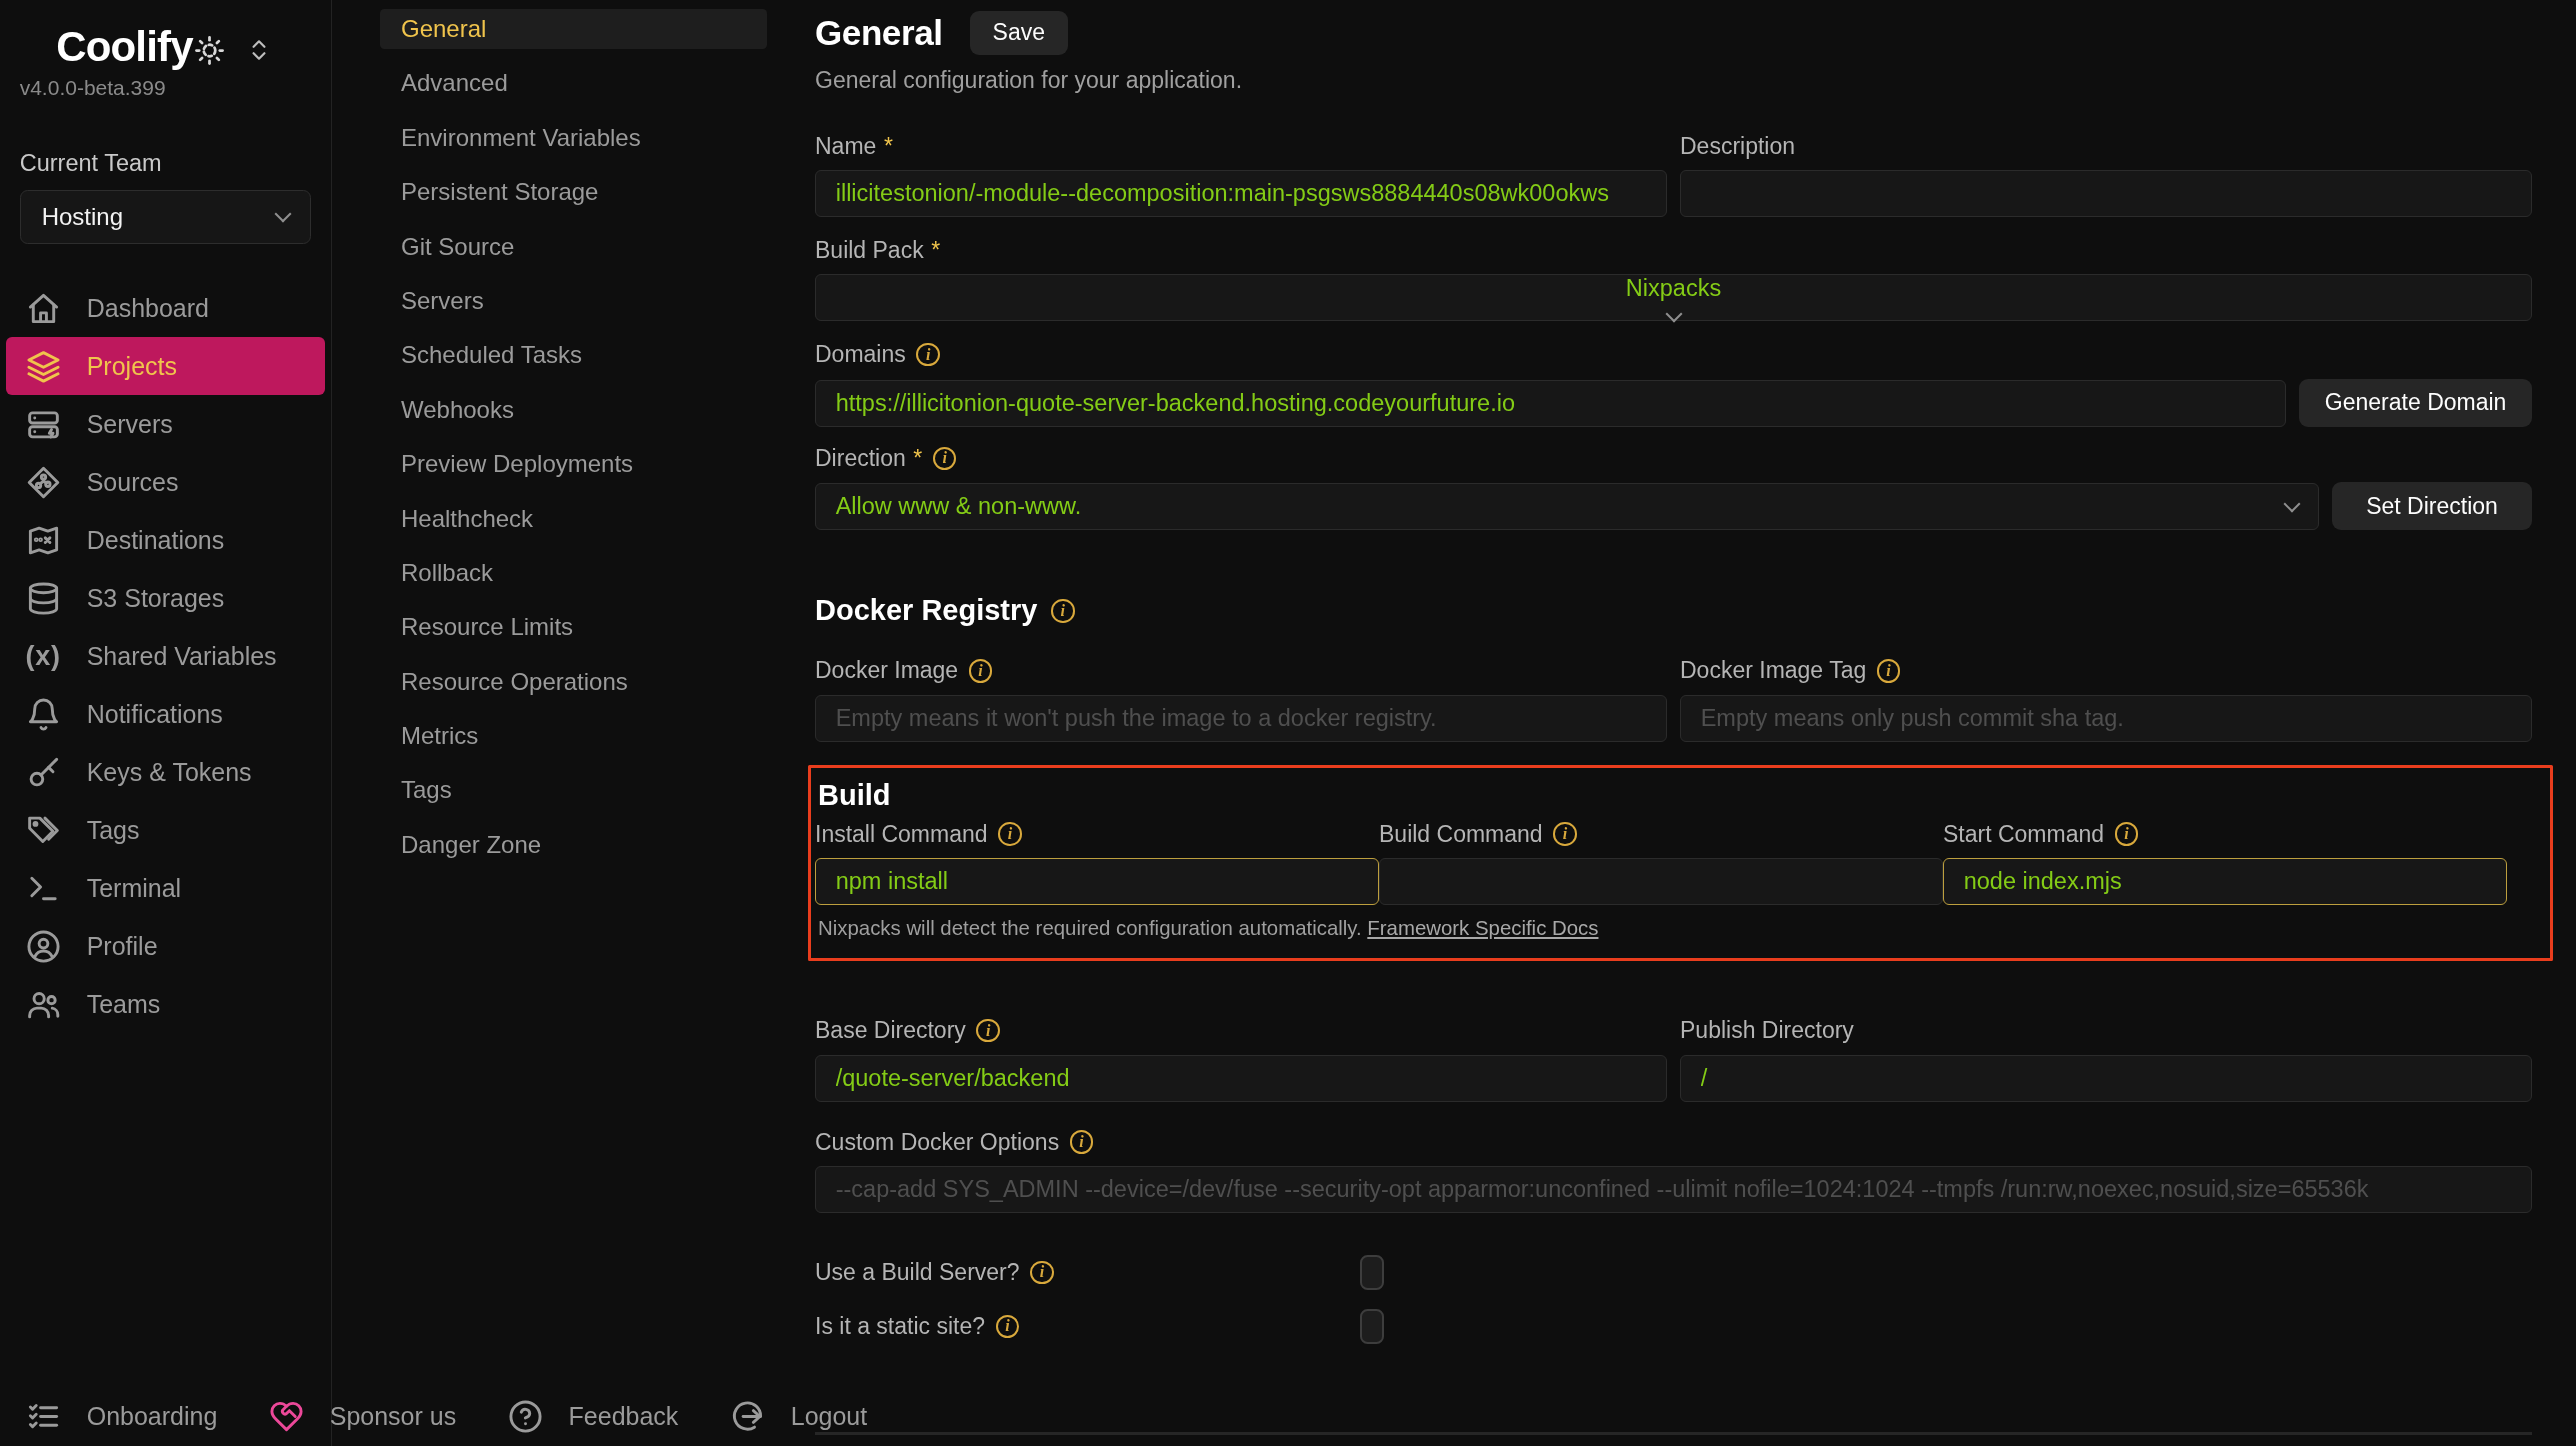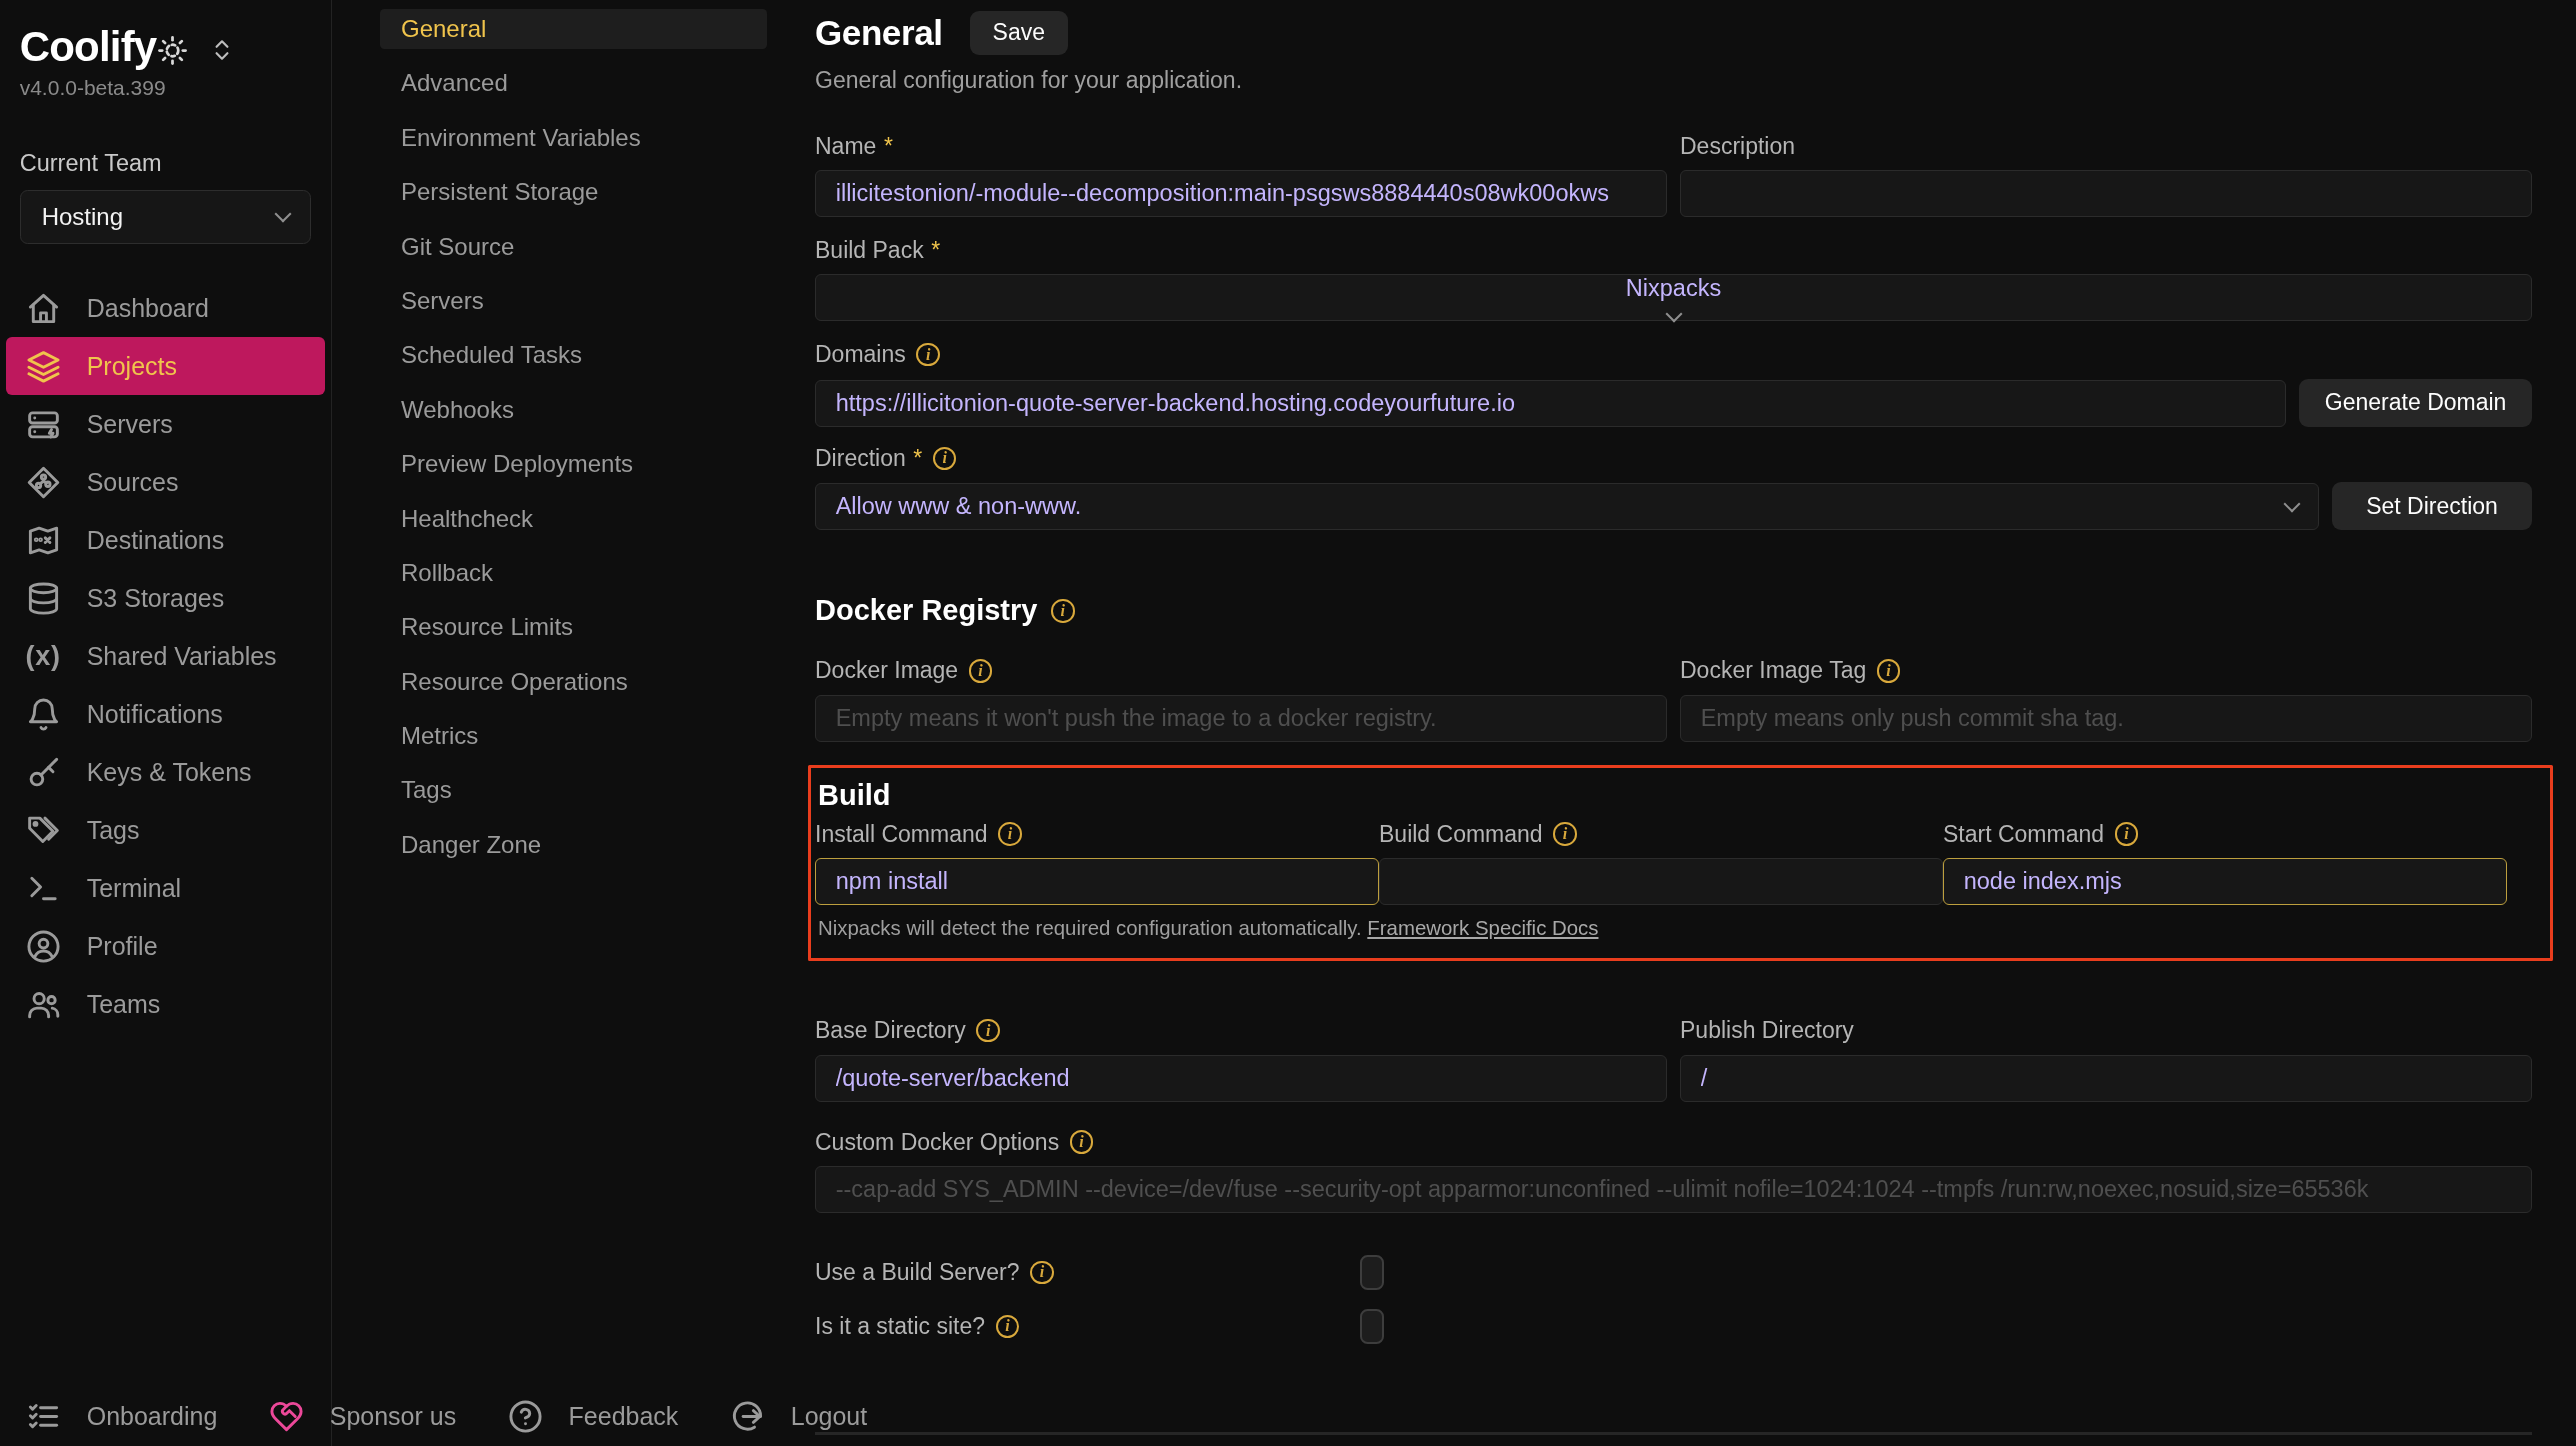--- a/index.html
+++ b/index.html
@@ -12,21 +12,21 @@
   }
   .app { display:flex; width:2576px; height:1447px; }
 
   
   .sidebar {
     width:332px; min-width:332px; height:100%;
     border-right:1.5px solid #232323;
     display:flex; flex-direction:column;
     padding-top:23px;
   }
-  .brand-row { display:flex; align-items:flex-start; justify-content:flex-start; padding:0 23px 0 19.7px; }
+  .brand-row { display:flex; align-items:flex-start; justify-content:center; padding:0 23px 0 19.7px; }
   .brand { font-size:42px; font-weight:bold; color:#ffffff; letter-spacing:-0.8px; }
   .brand-icons { display:flex; align-items:center; gap:19.7px; margin-top:10.6px; }
   .hicon { width:33px; height:33px; color:#d8d8d8; }
   .hicon.small { width:26px; height:26px; color:#bdbdbd; }
   .version { font-size:21px; color:#8a8a8a; padding:4.5px 19.7px 0 19.7px; }
   .team-label { font-size:23.5px; color:#c9c9c9; padding:50px 19.7px 0 19.7px; }
   .team-select {
     margin:13.6px 19.7px 0 19.7px; height:54px;
     background:#161616; border:1.5px solid #2d2d2d; border-radius:7.6px;
     display:flex; align-items:center; justify-content:space-between;
@@ -74,21 +74,21 @@
   .info {
     width:23.5px; height:23.5px; border:2.3px solid #d9a93c; border-radius:50%;
     color:#d9a93c; display:inline-flex; align-items:center; justify-content:center;
     font-family:"Liberation Serif",serif; font-style:italic; font-weight:bold; font-size:16px;
     flex:0 0 23.5px; cursor:pointer;
   }
   .info::after { content:"i"; }
 
   .input, .selectbox {
     height:47px; background:#171717; border:1.5px solid #2b2b2b; border-radius:6px;
-    font-size:23.5px; color:#c4b5fd; padding:0 19.7px; width:100%;
+    font-size:23.5px; color:#84cc16; padding:0 19.7px; width:100%;
     font-family:inherit; outline:none;
   }
   .input::placeholder { color:#4f4f4f; opacity:1; }
   .selectbox { display:flex; align-items:center; justify-content:space-between; cursor:pointer; position:relative; }
   .yellow-border { border-color:#bd9f3e !important; }
 
   .row2 { display:flex; gap:13px; }
   .col { width:852px; }
   .sec-head { font-size:29px; font-weight:bold; color:#ffffff; display:flex; align-items:center; gap:13.6px; }
 

